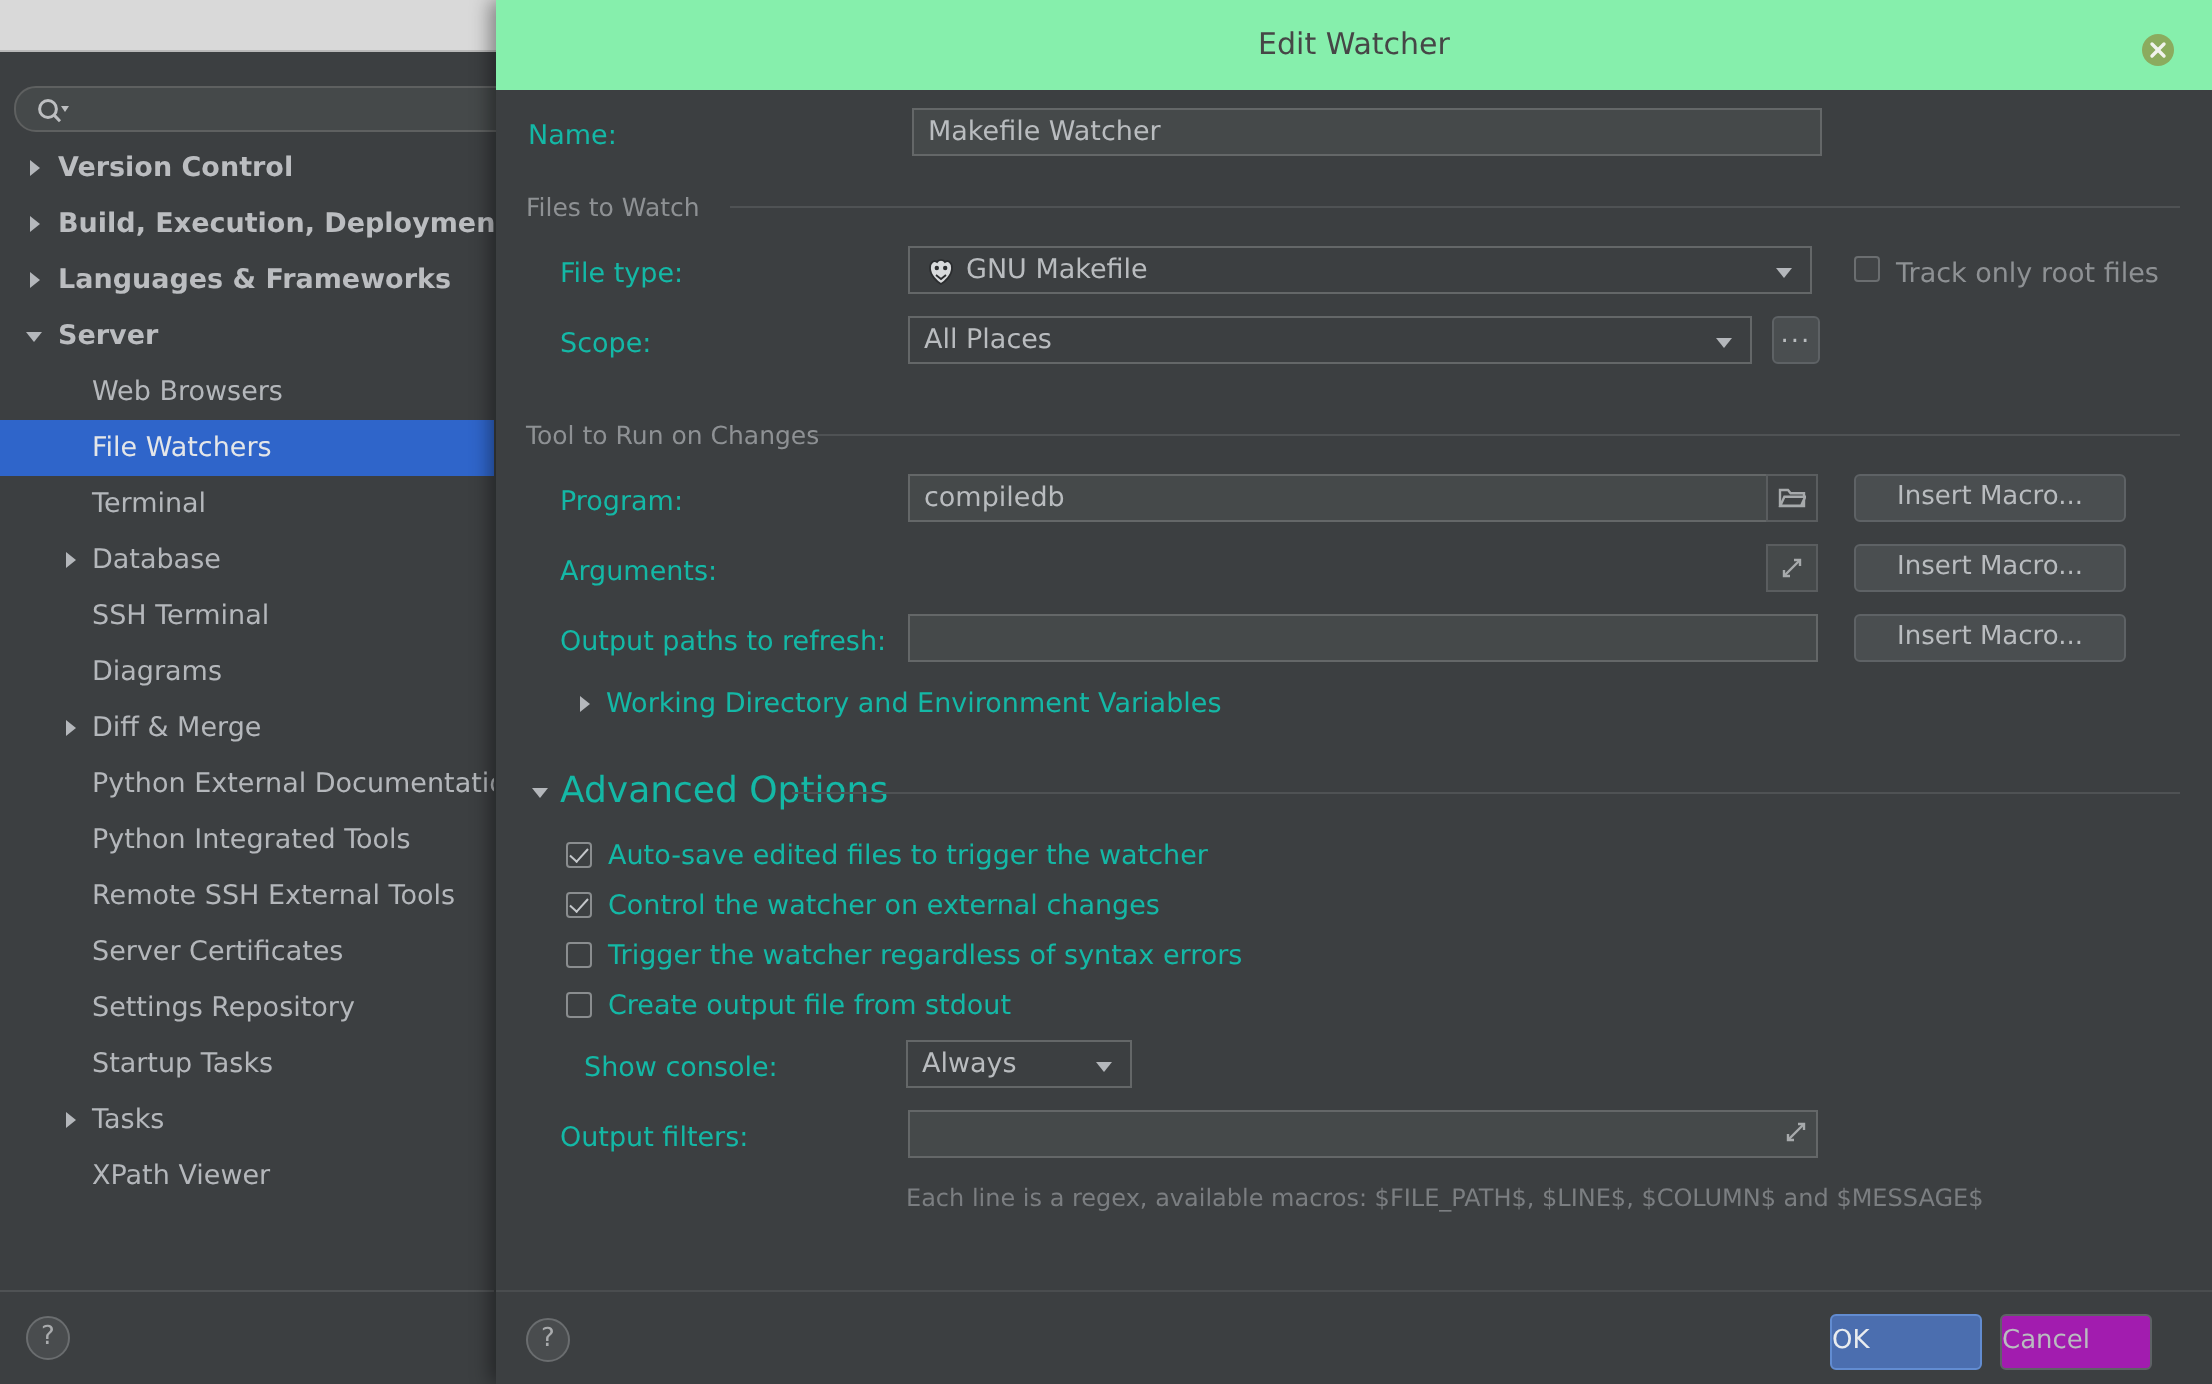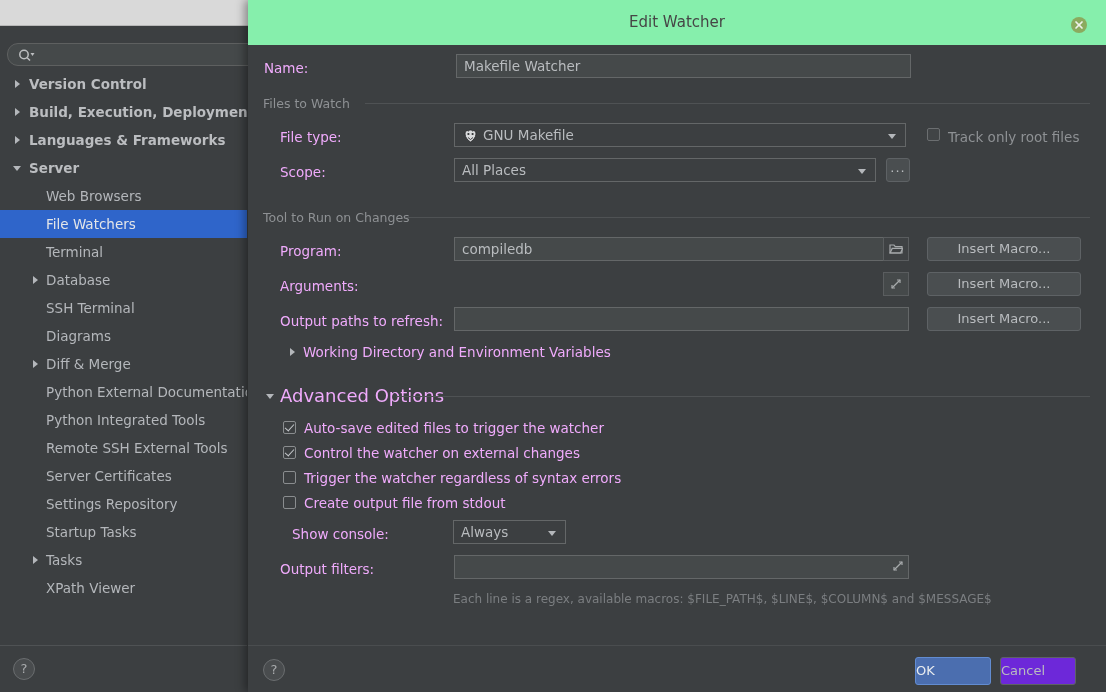--- a/index.html
+++ b/index.html
@@ -101,21 +101,21 @@
   .dlg-body {
     position: absolute; left: 0; top: 45px; width: 858px; height: 600px;
     background: #3c3f41;
   }
   .dlg-footer {
     position: absolute; left: 0; top: 645px; width: 858px; height: 47px;
     background: #3c3f41; border-top: 1px solid #4a4d4f;
   }
 
   .lbl {
-    position: absolute; font-size: 13.5px; color: #f0abfc;
+    position: absolute; font-size: 13.5px; color: #14b8a6;
     line-height: 18px; white-space: nowrap;
   }
   .lbl-muted { color: #8e9194; }
   .lbl-hint { color: #7b7e81; font-size: 12px; }
 
   .field {
     position: absolute; height: 24px;
     background: #45494a; border: 1px solid #646768;
     font-size: 13.5px; color: #b9bcbf;
     line-height: 22px; padding-left: 7px; white-space: nowrap;
@@ -137,33 +137,33 @@
 
   .sep-group {
     position: absolute; height: 1px; background: #4f5254;
   }
 
   .btn {
     position: absolute; background: #4a4e50; border: 1px solid #5e6265;
     border-radius: 3px; font-size: 13px; color: #b9bcbf;
     text-align: center; white-space: nowrap;
   }
-  .btn-macro { width: 154px; height: 24px; line-height: 22px; }
+  .btn-macro { width: 136px; height: 24px; line-height: 22px; }
   .btn-dots {
     width: 24px; height: 24px; line-height: 18px; font-size: 13px;
     letter-spacing: 1px;
   }
   .btn-ok {
     width: 76px; height: 28px; line-height: 26px;
     background: #4b6eaf; border: 1px solid #628cd1; color: #e9ecef;
     border-radius: 3px; font-size: 13px;
   }
   .btn-cancel {
     width: 76px; height: 28px; line-height: 26px;
-    background: #6d28d9; border: 1px solid #5e6265; color: #b9bcbf;
+    background: #a21caf; border: 1px solid #5e6265; color: #b9bcbf;
     border-radius: 3px; font-size: 13px;
   }
 
   .cb {
     position: absolute; width: 13px; height: 13px;
     background: #3c3f41; border: 1px solid #8a8d8f; border-radius: 2px;
   }
   .cb.checked::after {
     content: ""; position: absolute; left: 3px; top: 0px;
     width: 4px; height: 8px;

